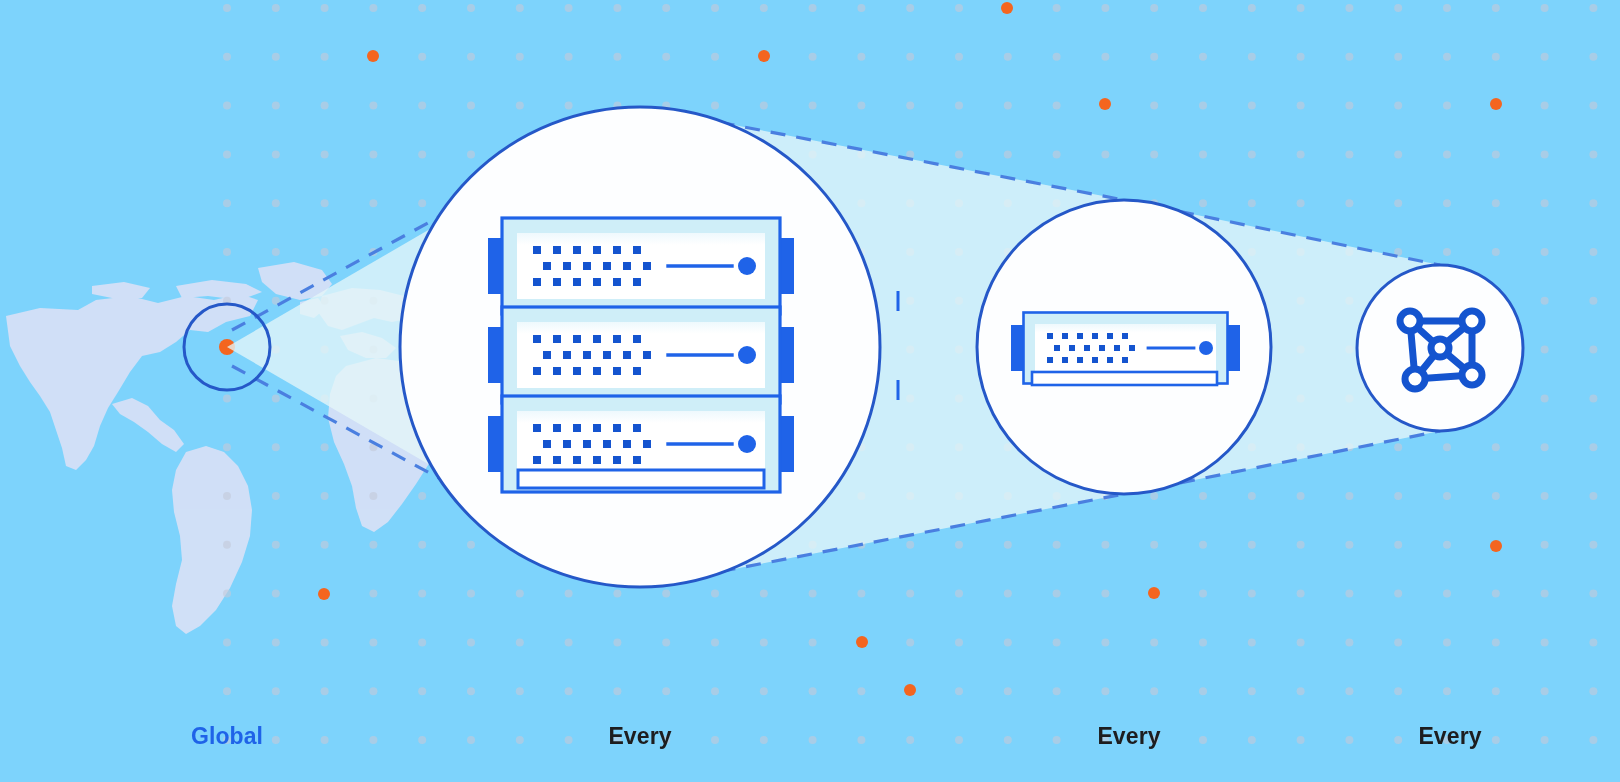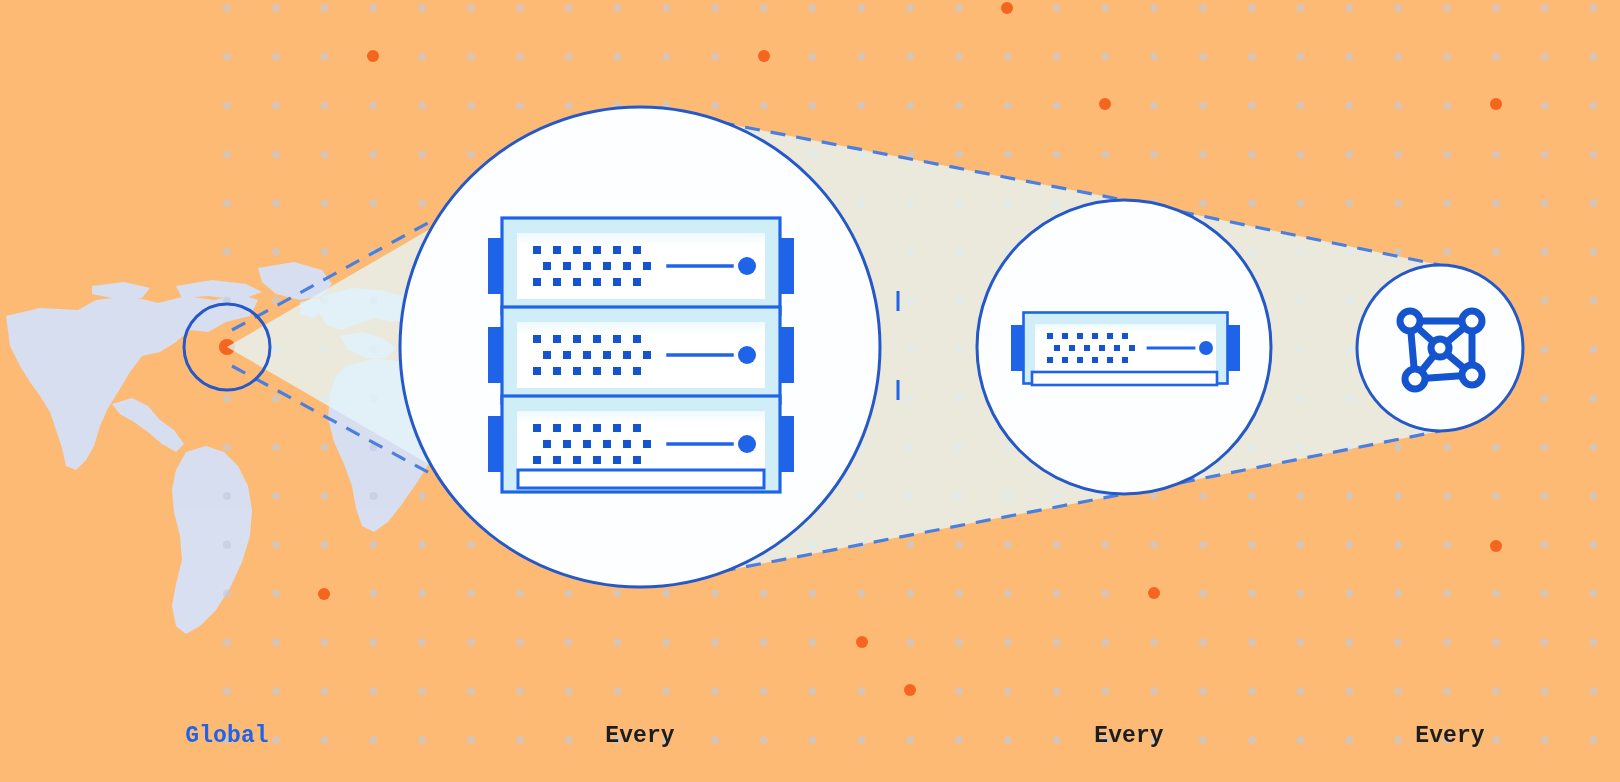--- a/index.html
+++ b/index.html
@@ -4,23 +4,23 @@
 <style>
   html, body {
     margin: 0;
     padding: 0;
     background: #ffffff;
   }
   #stage {
     position: relative;
     width: 1620px;
     height: 782px;
-    background: #fdba74;
+    background: #7dd3fc;
     overflow: hidden;
-    font-family: Liberation Mono, monospace;
+    font-family: Liberation Sans, sans-serif;
   }
   #bg-svg, #art-svg {
     position: absolute;
     left: 0;
     top: 0;
     width: 1620px;
     height: 782px;
     display: block;
   }
   #bg-svg { z-index: 1; }

